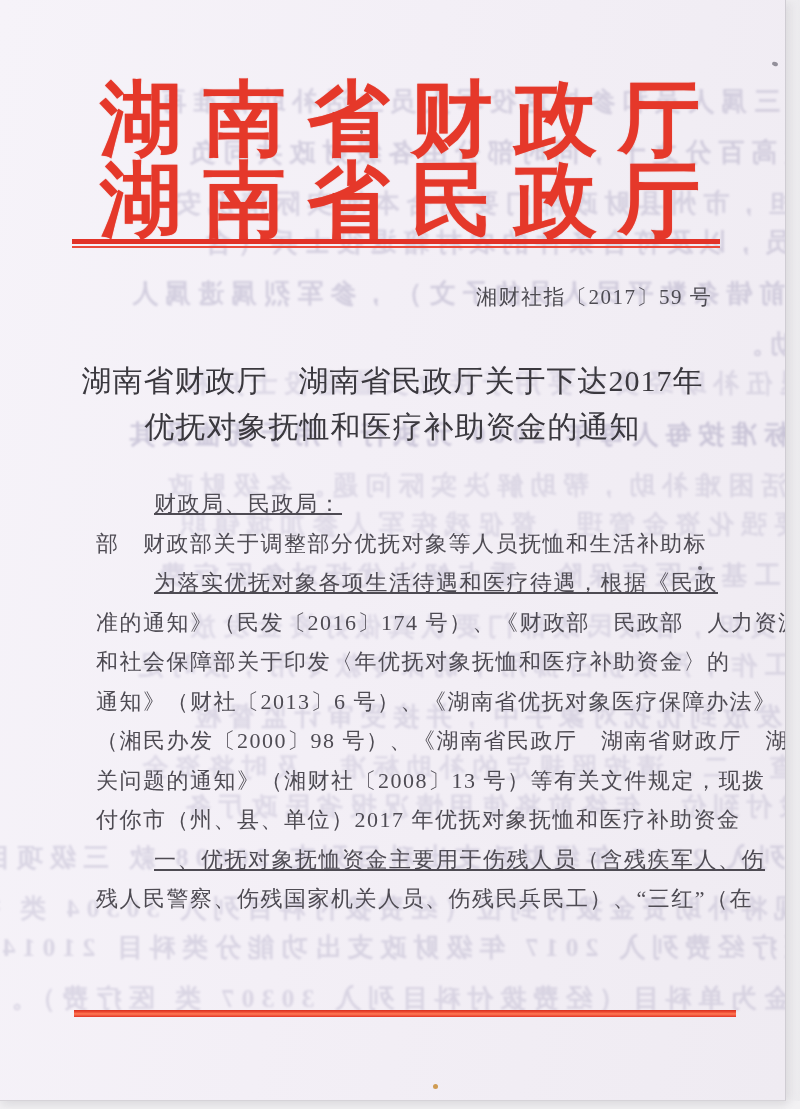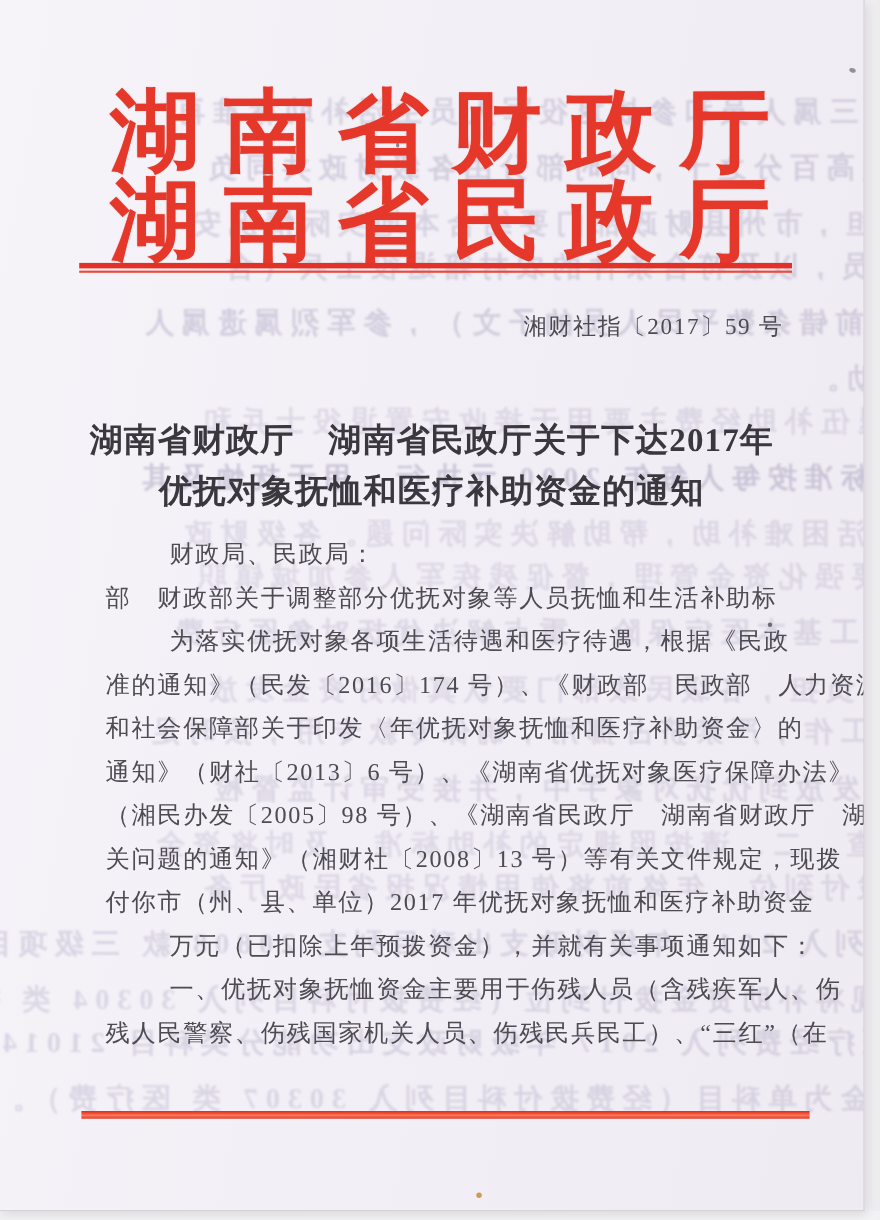--- a/index.html
+++ b/index.html
@@ -41,32 +41,31 @@
     position:absolute;left:72px;top:239px;width:648px;height:2px;
     border-top:5px solid var(--rule-red,#e23227);
     border-bottom:2px solid #ea4a3c;
   }
   .doc-number{
     position:absolute;left:476px;top:283px;
     font-size:21px;letter-spacing:1.5px;color:#4d4b52;
   }
   .title{
     position:absolute;left:0;top:358px;width:785px;
-    text-align:center;font-weight:bold;
+    text-align:center;font-weight:normal;
     font-size:30px;line-height:46px;letter-spacing:1px;
     color:var(--title-color,#3a383e);
-    margin-top:20px;
   }
   .body-block{
     position:absolute;left:96px;top:484px;width:640px;
     font-size:22px;line-height:39.5px;letter-spacing:1.5px;
     color:var(--body-color,#4e4b53);
   }
   .bline{white-space:nowrap;}
-  .bline.indent{text-indent:58px;}
+  .bline.indent{text-indent:58px;text-decoration:underline;}
   .bottom-rule{
     position:absolute;left:74px;top:1010px;width:662px;height:7px;
     background:linear-gradient(180deg,#d5311f 0%,#ef4a33 30%,#ff7a55 55%,#e23528 100%);
   }
   .speck{position:absolute;border-radius:50%;}
   .speck-1{left:772px;top:62px;width:6px;height:4px;background:rgba(70,68,80,.55);transform:rotate(20deg);}
   .speck-2{left:433px;top:1084px;width:5px;height:5px;background:#cf9b52;}
   .speck-3{left:698px;top:566px;width:4px;height:4px;background:rgba(60,58,66,.7);}
   .speck-4{left:360px;top:130px;width:3px;height:4px;background:rgba(70,60,70,.6);}
   
@@ -130,24 +129,23 @@
       <div>优抚对象抚恤和医疗补助资金的通知</div>
     </div>
 
     <div class="body-block" id="body-lines">
         <div class="bline indent">财政局、民政局：</div>
         <div class="bline">部　财政部关于调整部分优抚对象等人员抚恤和生活补助标</div>
         <div class="bline indent">为落实优抚对象各项生活待遇和医疗待遇，根据《民政</div>
         <div class="bline">准的通知》（民发〔2016〕174 号）、《财政部　民政部　人力资源</div>
         <div class="bline">和社会保障部关于印发〈年优抚对象抚恤和医疗补助资金〉的</div>
         <div class="bline">通知》（财社〔2013〕6 号）、《湖南省优抚对象医疗保障办法》</div>
-        <div class="bline">（湘民办发〔2005〕98 号）、《湖南省民政厅　湖南省财政厅　湖</div>
+        <div class="bline">（湘民办发〔2000〕98 号）、《湖南省民政厅　湖南省财政厅　湖</div>
         <div class="bline">关问题的通知》（湘财社〔2008〕13 号）等有关文件规定，现拨</div>
         <div class="bline">付你市（州、县、单位）2017 年优抚对象抚恤和医疗补助资金</div>
-        <div class="bline indent">万元（已扣除上年预拨资金），并就有关事项通知如下：</div>
         <div class="bline indent">一、优抚对象抚恤资金主要用于伤残人员（含残疾军人、伤</div>
         <div class="bline">残人民警察、伤残国家机关人员、伤残民兵民工）、“三红”（在</div>
       </div>
 
     <div class="bottom-rule"></div>
 
     <div class="speck speck-1"></div>
     <div class="speck speck-2"></div>
     <div class="speck speck-3"></div>
     <div class="speck speck-4"></div>

